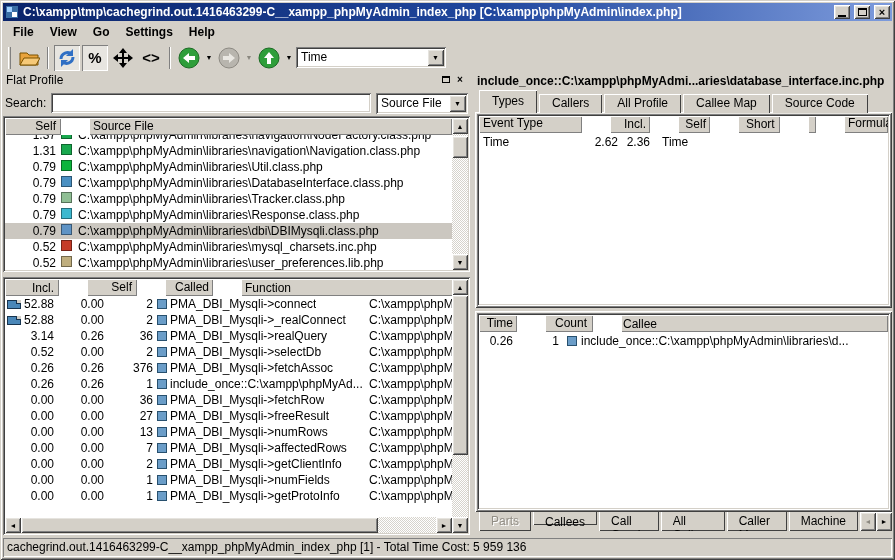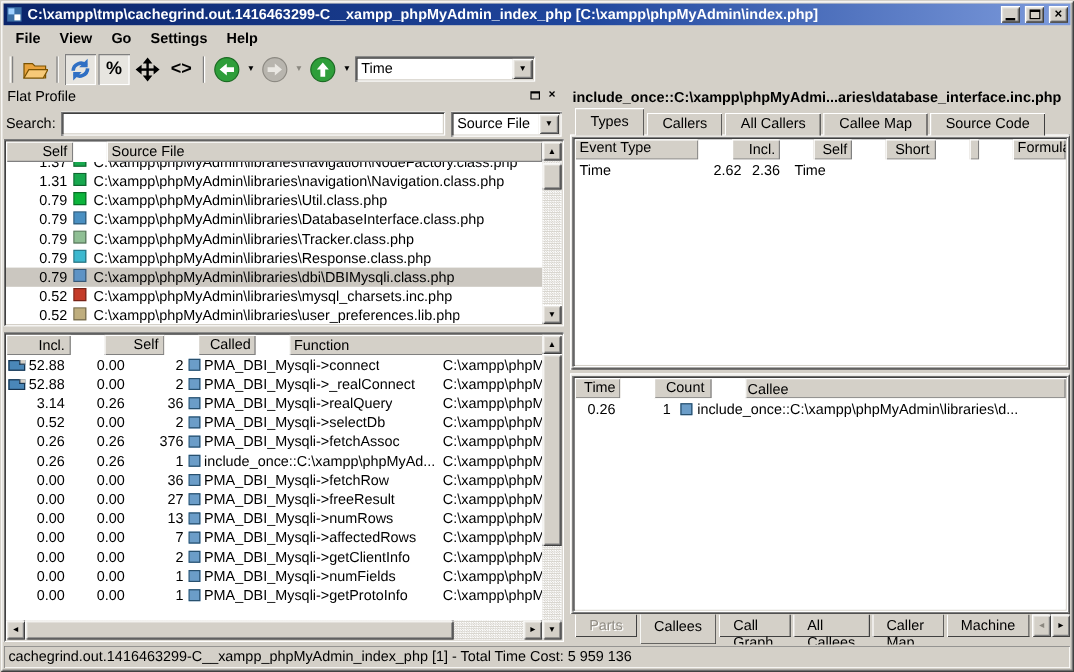--- a/index.html
+++ b/index.html
@@ -117,21 +117,21 @@
   .c-formula { flex:1; padding:0 4px; min-width:0; }
   .trow { display:flex; height:17px; line-height:16px; align-items:center; white-space:nowrap; }
 
   .c-ctime { width:38px; flex:0 0 auto; text-align:right; padding-right:4px; }
   .c-ccount { width:48px; flex:0 0 auto; text-align:right; padding-right:6px; }
   .c-callee { flex:1; display:flex; align-items:center; gap:4px; overflow:hidden; min-width:0; padding-left:2px; }
 
   .btabrow { height:23px; display:flex; align-items:flex-start; padding-left:4px; gap:2px; flex:0 0 auto; }
   .btab { height:19px; padding:2px 12px 0 12px; background:#d4d0c8;
     box-shadow: inset 1px 0 0 #ffffff, inset 0 -1px 0 #404040, inset -1px 0 0 #404040; }
-  .btab.active { height:26px; margin-top:-1px; padding-top:4px; }
+  .btab.active { height:14px; margin-top:-1px; padding-top:4px; }
   .btab.disabled { color:#928e86; text-shadow:1px 1px 0 #fff; }
   .btab-scroll { margin-left:auto; display:flex; }
   .btab-scroll .sbbtn { height:19px; }
   .btab-scroll .dis { color:#8b8880; }
 
   .statusbar { height:22px; flex:0 0 auto; padding-top:3px; }
   .statusfield { height:19px; box-shadow: inset 1px 1px 0 #808080, inset -1px -1px 0 #ffffff;
     padding:2px 4px; white-space:nowrap; overflow:hidden; }
 
   .nowrap { white-space:nowrap; overflow:hidden; }
@@ -559,21 +559,21 @@
       </div>
     </div>
 
     <div class="detail">
       <div class="dtitle2">include_once::C:\xampp\phpMyAdmi...aries\database_interface.inc.php</div>
 
       <div class="tabrow">
 
       <span class="tab active">Types</span>
           <span class="tab">Callers</span>
-          <span class="tab">All Callers</span>
+          <span class="tab">All Profile</span>
           <span class="tab">Callee Map</span>
           <span class="tab">Source Code</span>
         </div>
 
       <div class="tabframe typesframe">
         <div class="listwidget" style="flex:1; min-height:0;">
           <div class="lw-cols">
             <div class="headrow">
               <span class="hcell c-event">Event Type</span>
               <span class="hcell c-tincl">Incl.</span>

